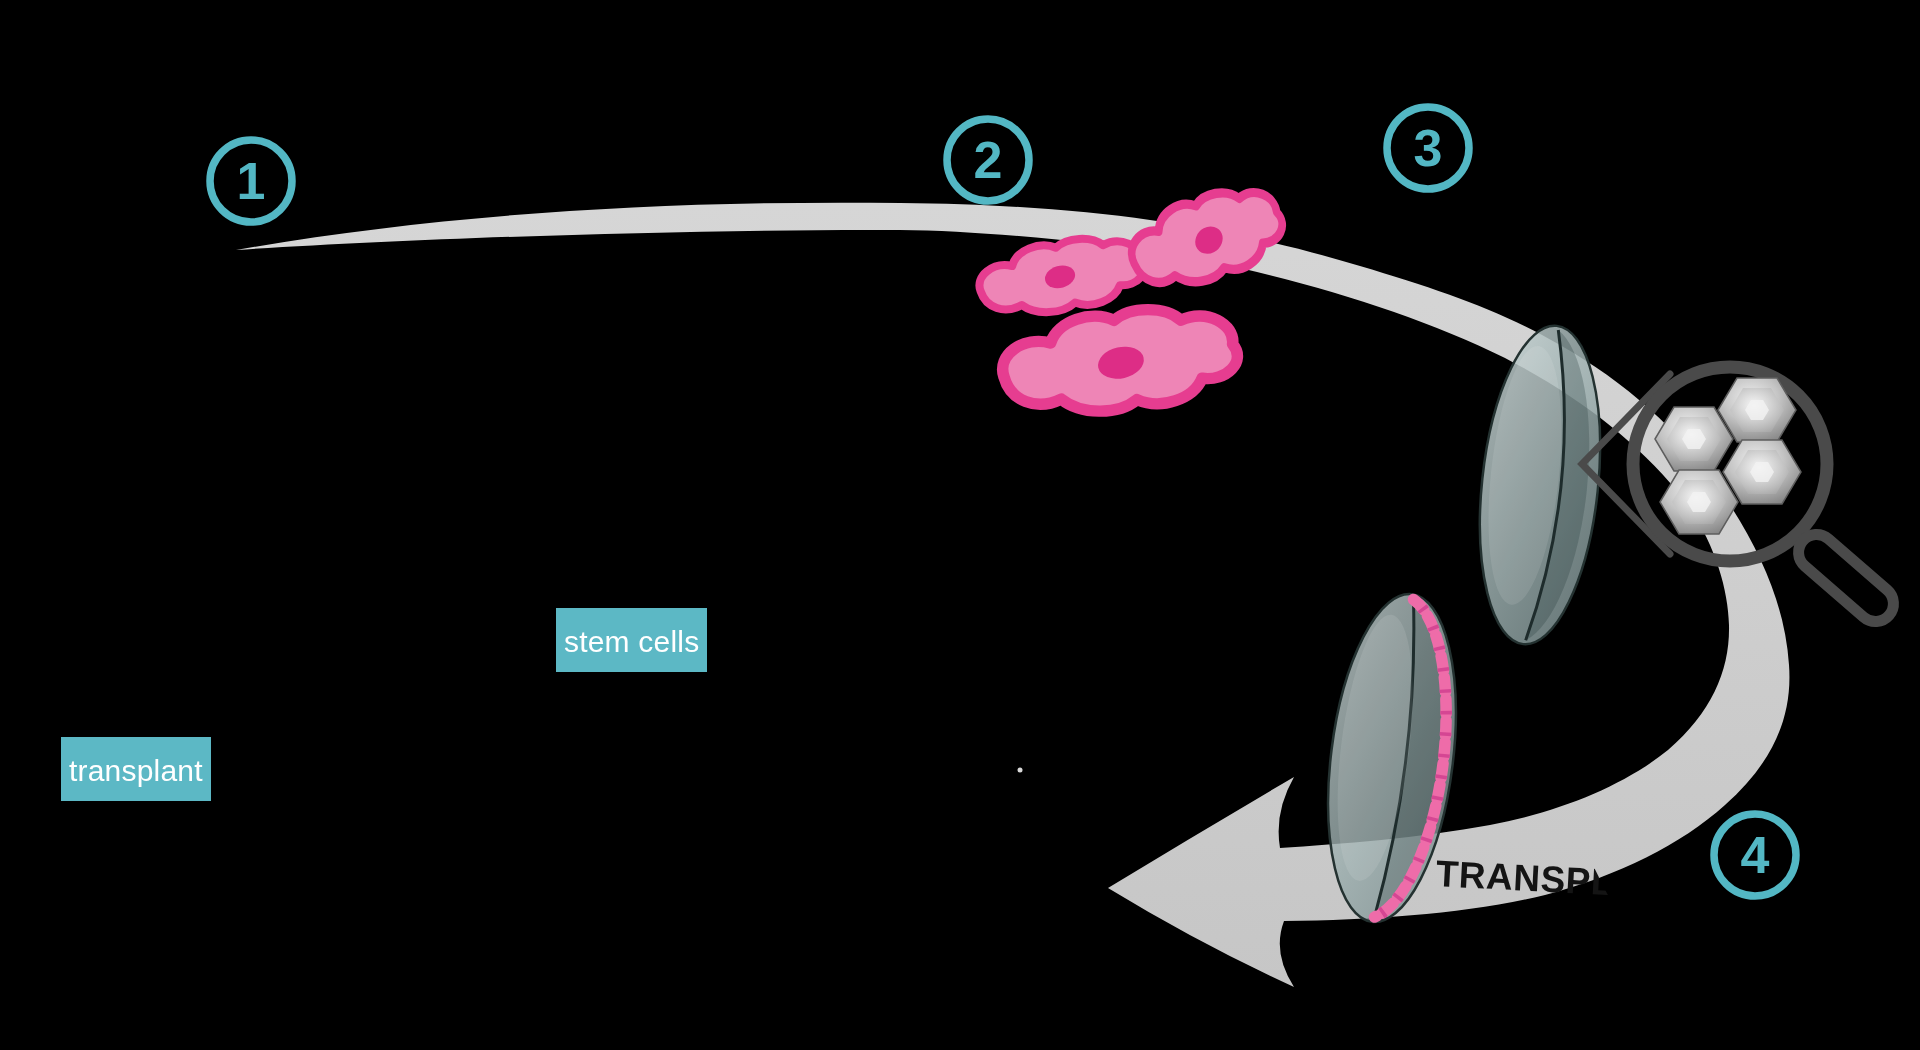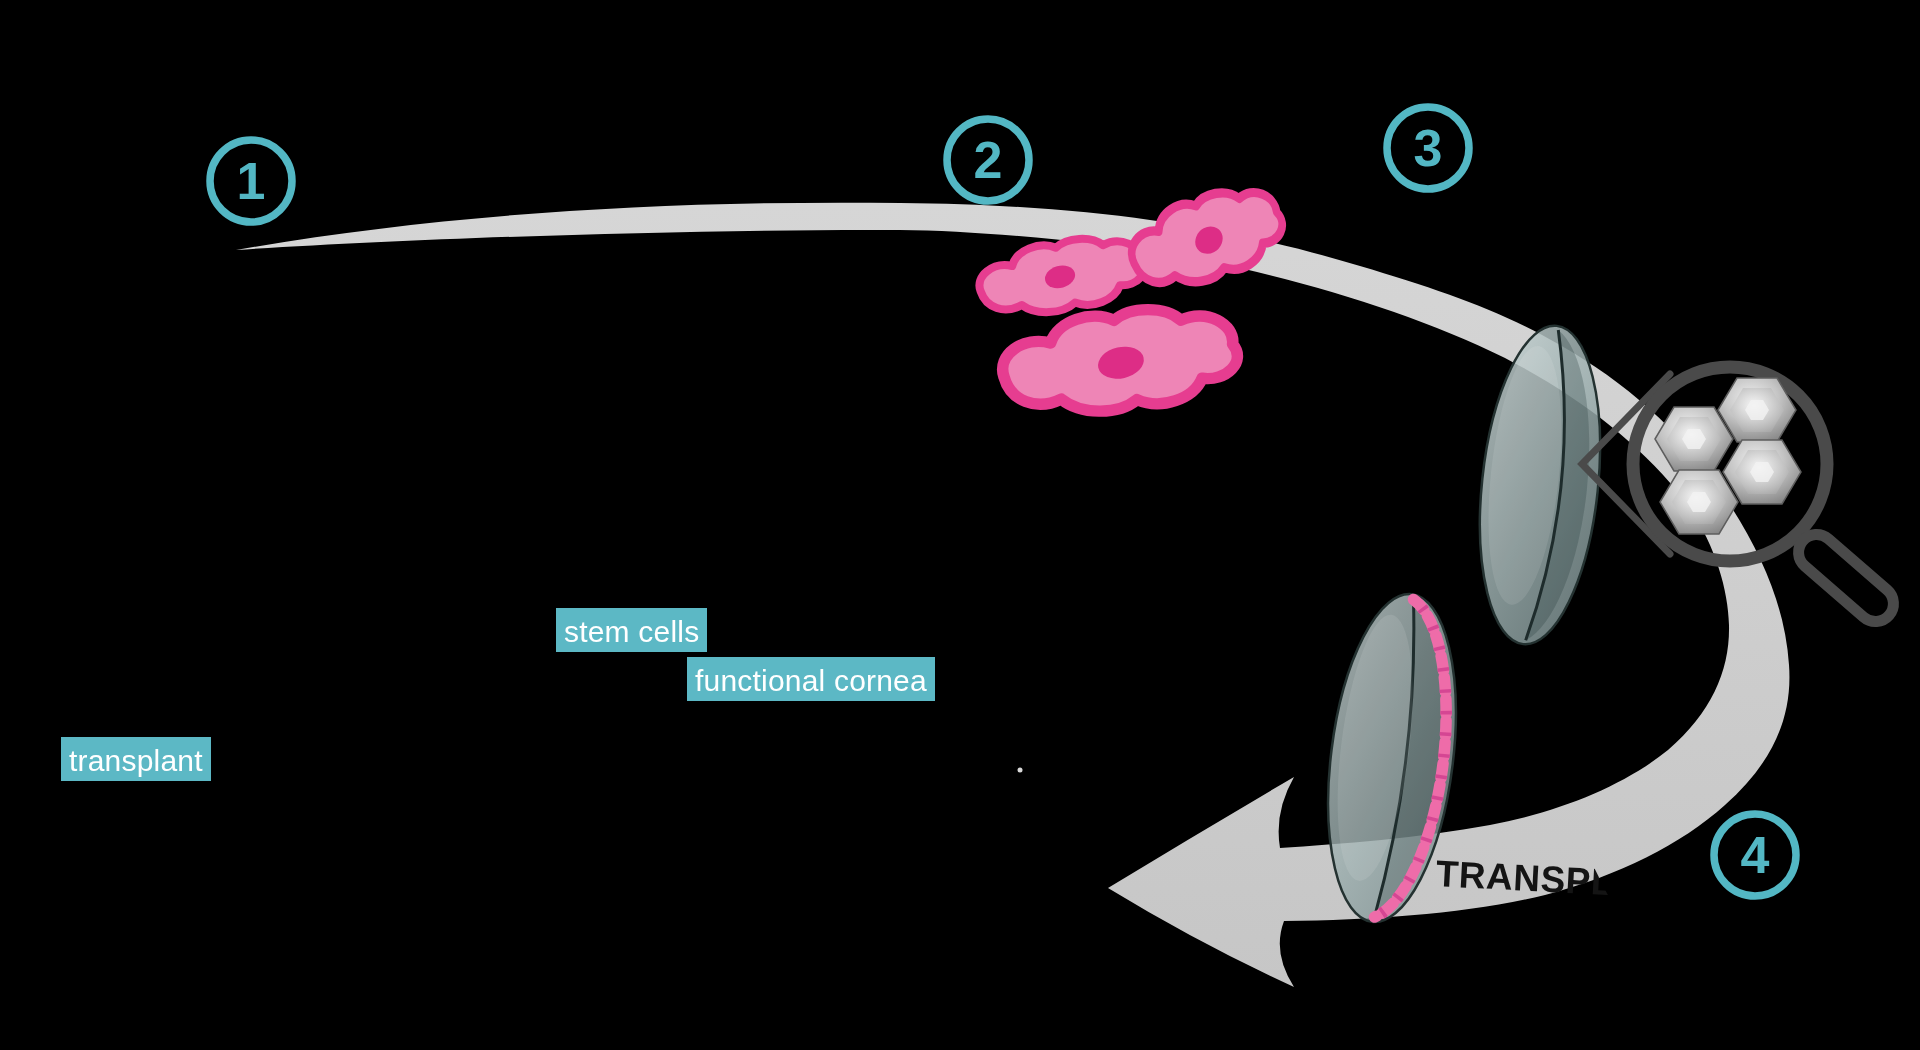--- a/index.html
+++ b/index.html
@@ -1,20 +1,20 @@
 <!DOCTYPE html>
 <html><head>
 <meta charset="utf-8">
 <style>
   html,body{margin:0;padding:0;background:#000;}
   .stage{position:relative;width:1920px;height:1050px;background:#000;overflow:hidden;
          font-family:"Liberation Sans",sans-serif;}
   .stage svg{position:absolute;left:0;top:0;}
   .tag{position:absolute;background:#5cb8c5;color:#fff;font-size:30px;line-height:40px;
-       height:36px;padding:4px 8px;white-space:nowrap;letter-spacing:0.2px;}
+       height:36px;padding:14px 8px;white-space:nowrap;letter-spacing:0.2px;}
   .banner{position:absolute;left:1437px;top:853px;width:172px;height:48px;
           color:#141414;font-size:37px;font-weight:bold;letter-spacing:0.5px;
           transform:rotate(3deg);transform-origin:left top;
           clip-path:polygon(0 -10%,88% -10%,107% 110%,0 110%);}
 </style>
 </head>
 <body>
 
 <div class="stage">
 
@@ -137,18 +137,17 @@
     <circle cx="1428" cy="148" r="41" fill="none" stroke="#53b7c4" stroke-width="7.5"></circle>
     <text x="1428" y="166" text-anchor="middle" fill="#53b7c4" font-family="Liberation Sans, sans-serif" font-size="52" font-weight="bold">3</text>
   </g>
   <g>
     <circle cx="1755" cy="855" r="41" fill="none" stroke="#53b7c4" stroke-width="7.5"></circle>
     <text x="1755" y="873" text-anchor="middle" fill="#53b7c4" font-family="Liberation Sans, sans-serif" font-size="52" font-weight="bold">4</text>
   </g>
 </svg>
 
 <div class="tag" style="left:556px;top:608px;">stem cells</div>
-<div class="tag" style="left:687px;top:657px;">functional cornea</div>
 <div class="tag" style="left:61px;top:707px;margin-top:30px;">transplant</div>
 
 <div class="banner">TRANSPL</div>
 
 </div>
 
 </body></html>

